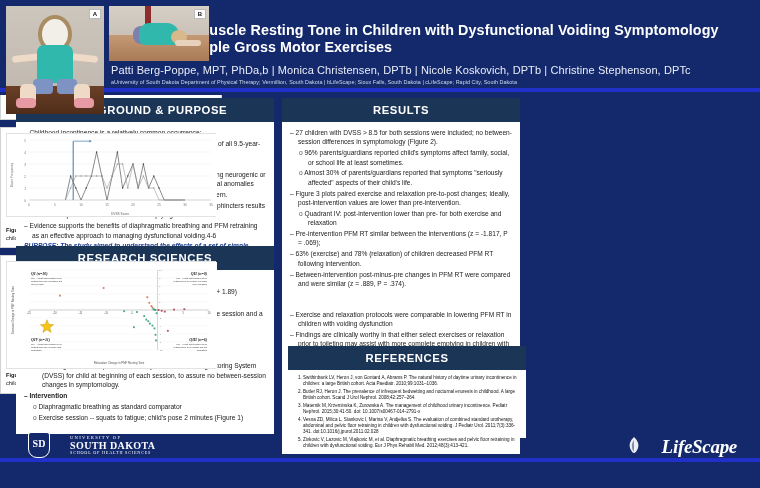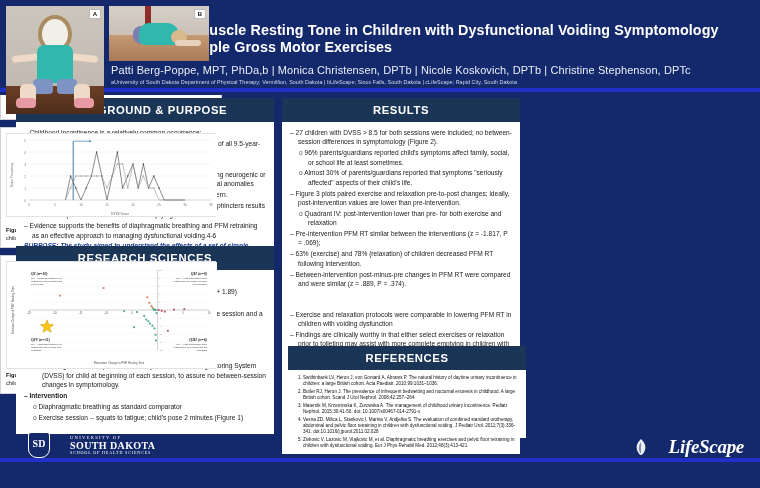--- a/index.html
+++ b/index.html
@@ -171,21 +171,21 @@
   
   .footer-strip { position:absolute; left:0; top:458px; width:760px; height:4px; background:#2030c8;}
   .footer { position:absolute; left:0; top:462px; width:760px; height:26px; background:#14296b; }
   .usd-logo { position:absolute; left:28px; top:432px; display:flex; align-items:center; gap:20px; }
   .usd-shield { width:22px; height:26px; background:#14296b; border:1.5px solid #ffffff; border-radius:3px 3px 9px 9px; position:relative;}
   .usd-shield::after{ content:"SD"; position:absolute; left:0; top:5px; width:100%; text-align:center; color:#fff; font-family:"Liberation Serif", serif; font-weight:bold; font-size:10px;}
   .usd-text { color:#ffffff; font-family:"Liberation Serif", serif; line-height:1.1;}
   .usd-l1{ font-size:4.6px; letter-spacing:1.3px;}
   .usd-l2{ font-size:10px; font-weight:bold; letter-spacing:.4px;}
   .usd-l3{ font-size:4.2px; letter-spacing:.8px;}
-  .ls-logo { position:absolute; right:16px; top:436px; display:flex; align-items:center; gap:20px;}
+  .ls-logo { position:absolute; right:23px; top:436px; display:flex; align-items:flex-start; gap:20px;}
   .ls-mark { width:16px; height:18px; position:relative;}
   .ls-text { color:#ffffff; font-family:"Liberation Serif", serif; font-style:italic; font-weight:bold; font-size:19px; letter-spacing:-.3px;}
 </style>
 </head>
 <body>
 
 <div class="poster">
 
   <div class="header">
 

